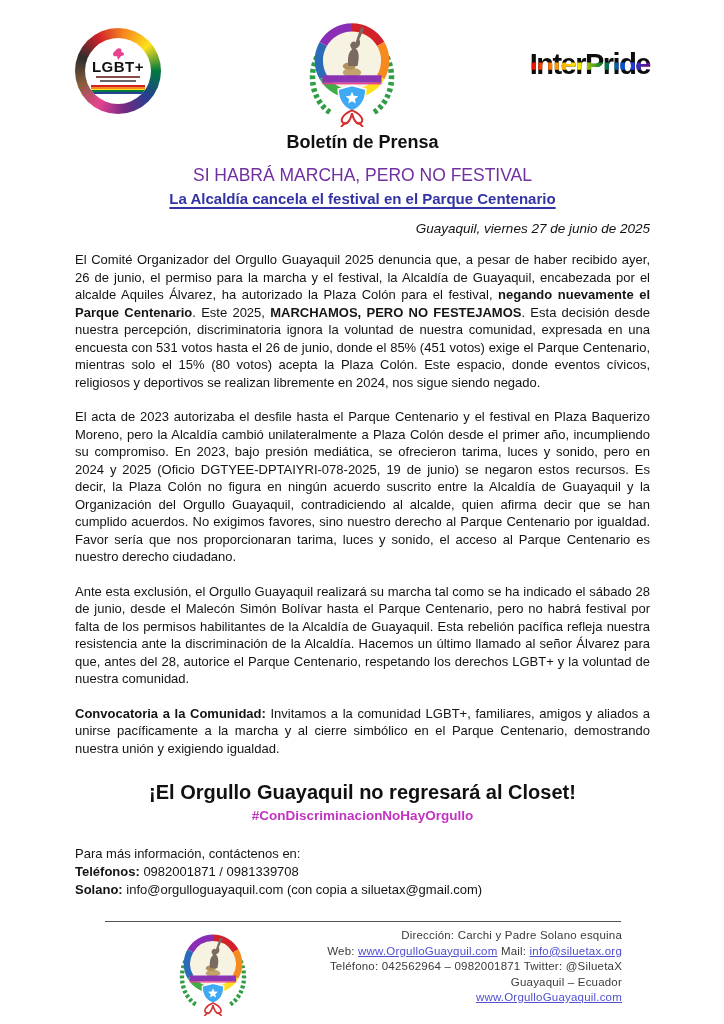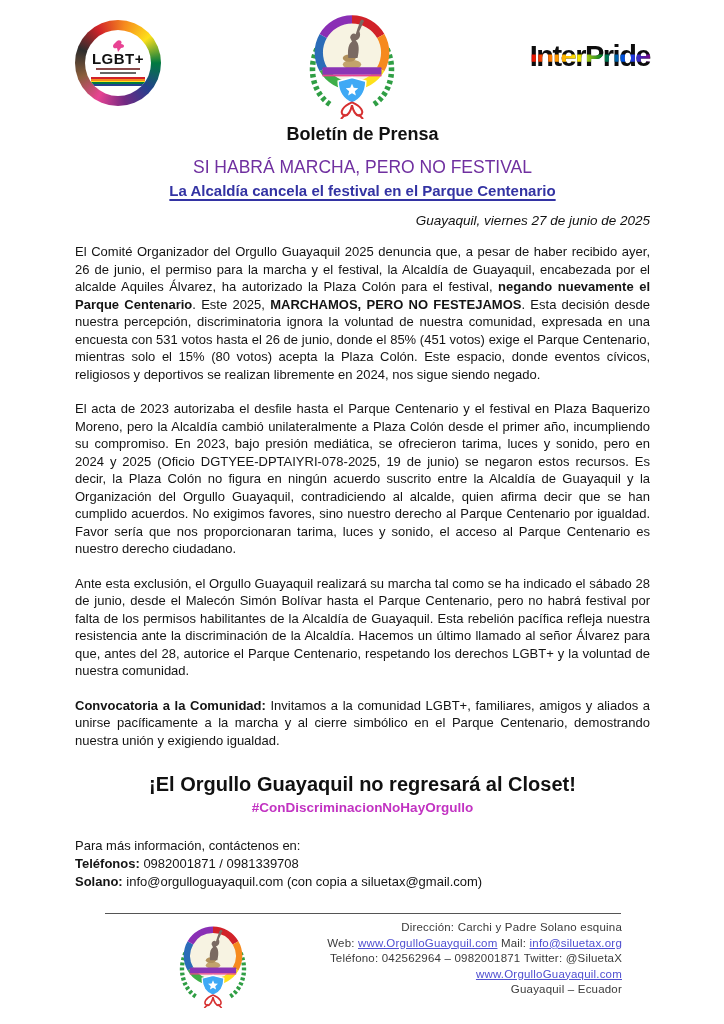--- a/index.html
+++ b/index.html
@@ -1,19 +1,19 @@
 <!DOCTYPE html>
 <html><head>
 <meta charset="utf-8">
 <style>
   html,body{margin:0;padding:0;background:#e8e8e8;}
   .page{
     width:724px;height:1024px;margin:0 auto;background:#ffffff;
     font-family:"Liberation Sans",sans-serif;color:#1a1a1a;
-    box-sizing:border-box;padding:12px 74px 0 75px;position:relative;overflow:hidden;
+    box-sizing:border-box;padding:20px 74px 0 75px;position:relative;overflow:hidden;
   }
   
   .logos{display:flex;justify-content:space-between;align-items:flex-start;height:104px;}
   .lgbt-ring{
     width:86px;height:86px;border-radius:50%;margin-top:8px;
     background:conic-gradient(from -30deg,#d12229,#f68a1e,#fde01a,#007940,#24408e,#732982,#e84393,#8a5d3b,#2d2d2d,#d12229);
     display:flex;align-items:center;justify-content:center;flex:0 0 auto;
   }
   .lgbt-inner{
     width:66px;height:66px;background:#fff;border-radius:50%;overflow:hidden;
@@ -126,18 +126,18 @@
   <div class="foot-rule"></div>
 
   <div class="footer">
     <svg class="emblem-ftr" viewBox="0 0 120 116">
       <use href="#emblem" xlink:href="#emblem"></use>
     </svg>
     <div class="foot-text">
       <div>Dirección: Carchi y Padre Solano esquina</div>
       <div><span>Web: </span><span class="flink">www.OrgulloGuayquil.com</span><span> Mail: </span><span class="flink">info@siluetax.org</span></div>
       <div>Teléfono: 042562964 – 0982001871 Twitter: @SiluetaX</div>
+      <div>Guayaquil – Ecuador</div>
       <div><span class="flink">www.OrgulloGuayaquil.com</span></div>
-      <div>Guayaquil – Ecuador</div>
     </div>
   </div>
 
 </div>
 
 </body></html>

